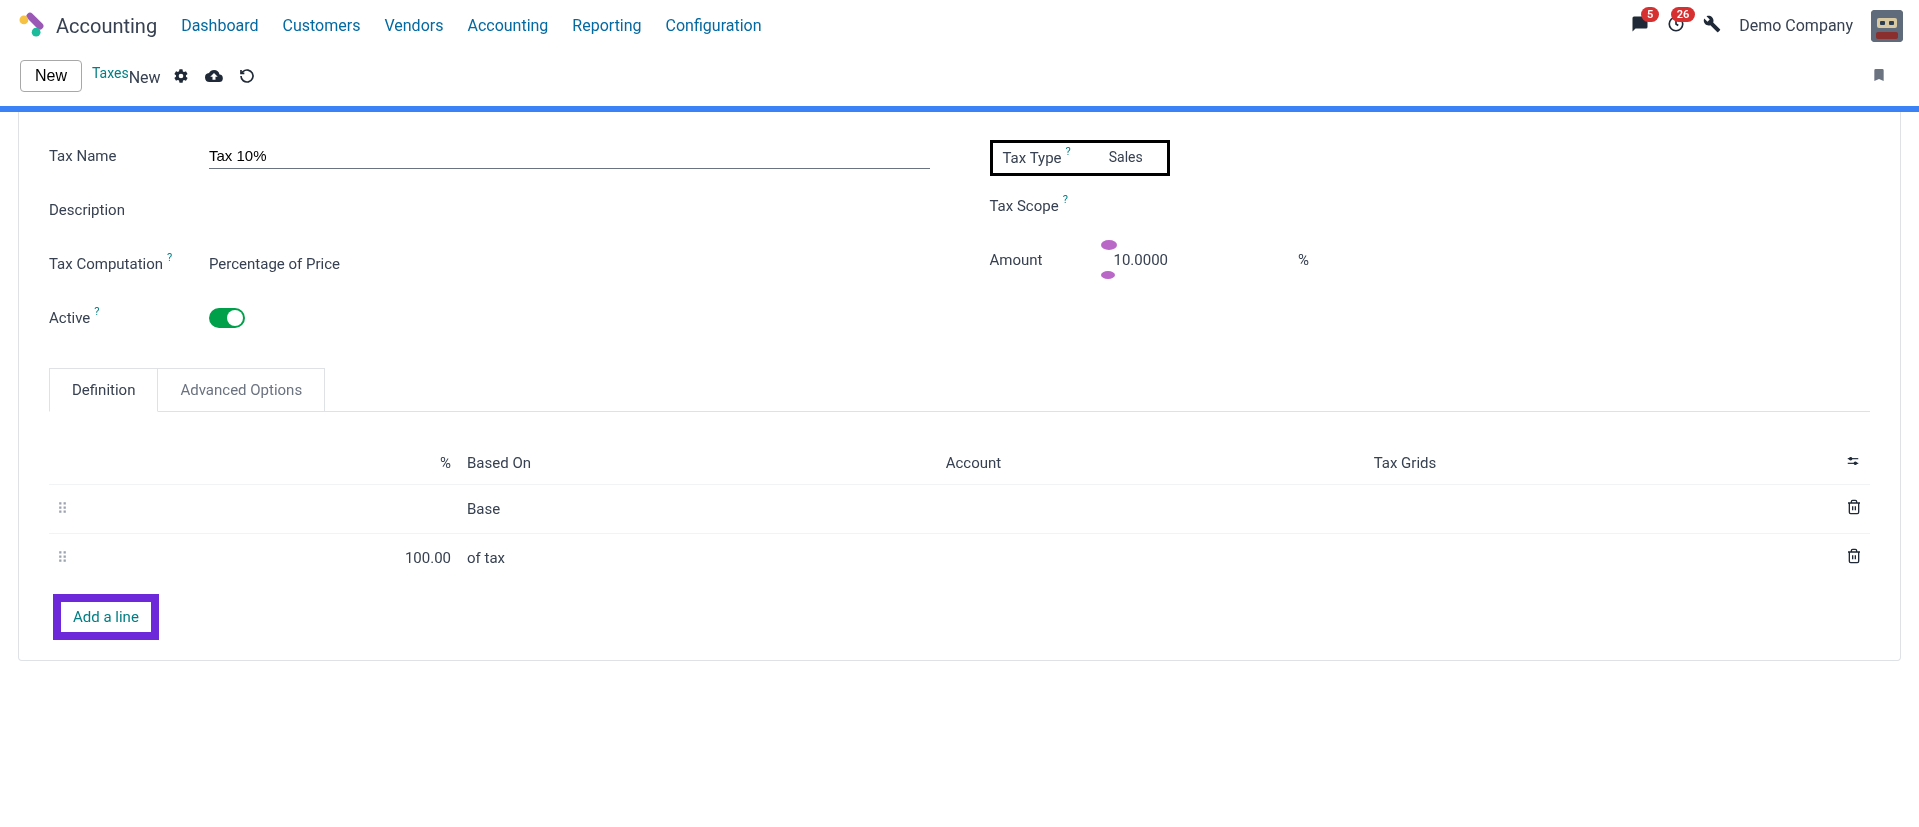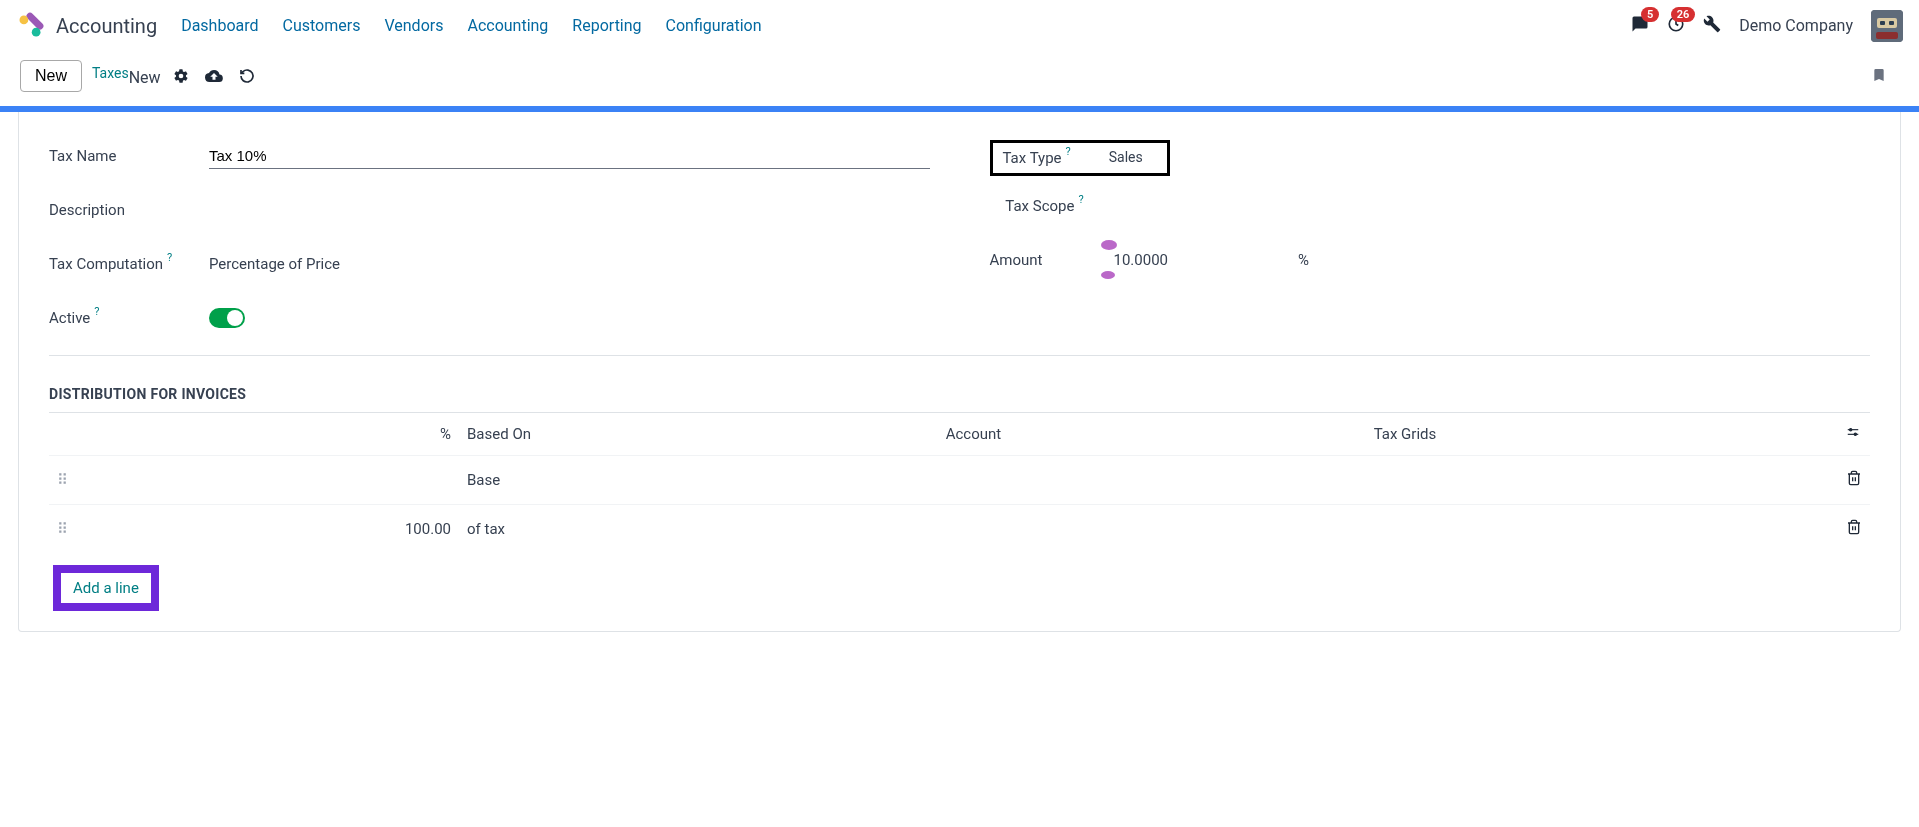--- a/index.html
+++ b/index.html
@@ -192,21 +192,21 @@
       <div class="form-row" style="margin-bottom:14px;">
         <div class="highlight-box">
           <span class="tax-type-label">
             <span>Tax Type</span>
               <span class="help-q">?</span>
           </span>
           <span style="padding:0 14px;">Sales</span>
         </div>
       </div>
       <div class="form-row">
-        <div class="form-label" style="width:110px;justify-content:center;">
+        <div class="form-label" style="width:110px;">
           <span>Tax Scope</span>
             <span class="help-q">?</span>
         </div>
         <div class="form-value"></div>
       </div>
       <div class="form-row">
         <div class="form-label" style="width:110px;">Amount</div>
         <div class="form-value amount-wrap">
           <div class="amount-deco">
             <svg width="18" height="40" viewBox="0 0 18 40">
@@ -214,24 +214,27 @@
               <ellipse cx="8" cy="35" rx="7" ry="4" fill="#ba68c8"></ellipse>
             </svg>
           </div>
           <span class="amount-input">10.0000</span>
           <span class="percent-sign">%</span>
         </div>
       </div>
     </div>
   </div>
 
+  <div class="tabs">
+    <div class="tab active">Definition</div>
+    <div class="tab">Advanced Options</div>
+  </div>
   <div class="tab-divider"></div>
 
   <div class="section-panel">
-    <div class="section-title">DISTRIBUTION FOR INVOICES</div>
     <table class="dist-table">
       <thead>
         <tr>
           <th class="drag-cell"></th>
           <th class="right" style="width:380px;">%</th>
           <th>Based On</th>
           <th>Account</th>
           <th>Tax Grids</th>
           <th class="settings-cell">
             <span>

